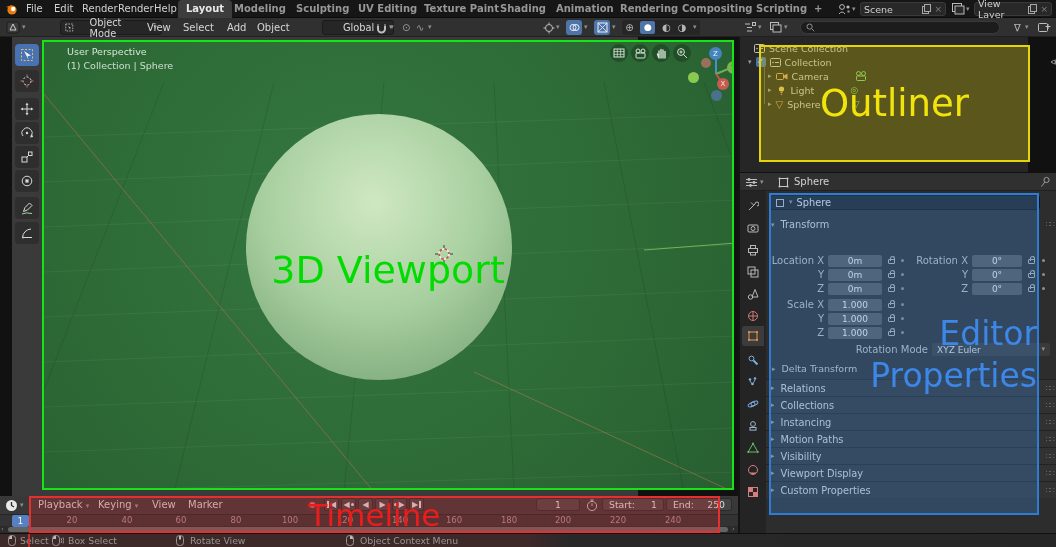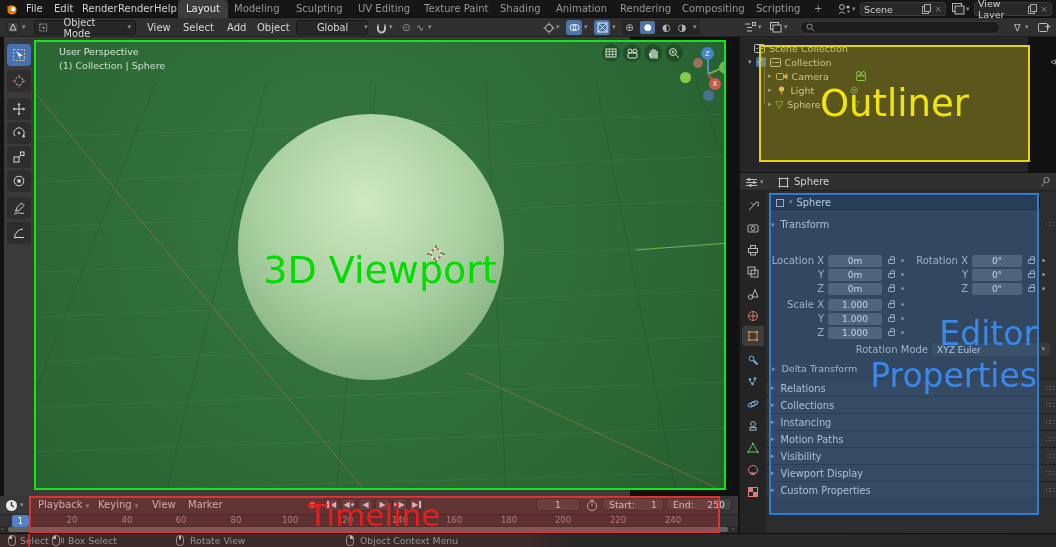--- a/index.html
+++ b/index.html
@@ -4,37 +4,37 @@
 <style>
   * { margin:0; padding:0; box-sizing:border-box; }
   html,body { width:1056px; height:547px; background:#111; overflow:hidden;
     font-family:"DejaVu Sans", sans-serif; font-size:10px; color:#c8c8c8; }
   .abs { position:absolute; }
   svg { display:block; }
 
   
   #topbar { left:0; top:0; width:1056px; height:18px; background:#161616; border-bottom:1px solid #0c0c0c; }
   .tmenu { top:0; height:18px; line-height:18px; color:#d2d2d2; font-size:10px; padding:0 4px; cursor:default; }
-  .tab { top:0; height:18px; line-height:18px; color:#979797; font-size:10px; padding:0 8px; border-radius:4px 4px 0 0; }
+  .tab { top:0; height:18px; line-height:18px; color:#979797; font-size:10px; padding:0 8px; border-radius:4px 4px 0 0;font-weight:bold; }
   .tab.active { background:#3d3d3d; color:#e8e8e8; }
   .idfield { height:14px; top:2px; background:#282828; border:1px solid #3a3a3a; border-radius:3px;
              display:flex; align-items:center; gap:3px; padding:0 3px; color:#cfcfcf; }
   .idfield .lbl { flex:1; font-size:9.5px; }
   .chev { color:#8f8f8f; font-size:7px; line-height:1; }
   .xicon { color:#7d7d7d; font-size:9px; }
 
   
   #hdr2 { left:0; top:18px; width:1056px; height:19px; background:#303030; border-bottom:1px solid #202020; }
   .hmenu { top:0; height:19px; line-height:19px; font-size:10px; color:#d6d6d6; padding:0 5px; }
-  .widget { background:#262626; border:1px solid #1a1a1a; border-radius:3px; display:flex; align-items:center; gap:16px; padding:0 4px; height:15px; top:2px; color:#d6d6d6; }
+  .widget { background:#262626; border:1px solid #1a1a1a; border-radius:3px; display:flex; align-items:center; gap:16px; padding:0 4px; height:15px; top:2px; color:#d6d6d6;margin-left:26px; }
   .togglebtn { width:16px; height:15px; top:2px; border-radius:3px; display:flex; align-items:center; justify-content:center; }
   .togglebtn.on { background:#4f74a8; }
 
   
-  #viewport { left:4px; top:37px; width:626px; height:459px; background:#3a3a3a; }
+  #viewport { left:12px; top:37px; width:626px; height:459px; background:#3a3a3a; }
   .tool { left:3px; width:24px; height:22px; border-radius:4px; background:#2e2e2e; display:flex; align-items:center; justify-content:center; }
   .tool.active { background:#4772b3; }
   #scene { left:30px; top:3px; width:692px; height:450px; background:radial-gradient(circle at 45% 40%, #357740 0%, #2d6a36 60%, #285f31 100%);
            border:2px solid #15e515; overflow:hidden; }
   #vp-anno-label { left:0; top:206px; width:100%; text-align:center; font-size:38px; font-weight:normal; z-index:6; }
   .vp-corner-btn { width:18px; height:18px; border-radius:50%; background:rgba(18,40,20,0.38); display:flex; align-items:center; justify-content:center; z-index:5; }
   .gz-ball { position:absolute; border-radius:50%; display:flex; align-items:center; justify-content:center; font-size:7px; color:#102027; }
 
   
   #outliner { left:738px; top:37px; width:290px; height:135px; background:#262626; border-left:2px solid #141414; }

